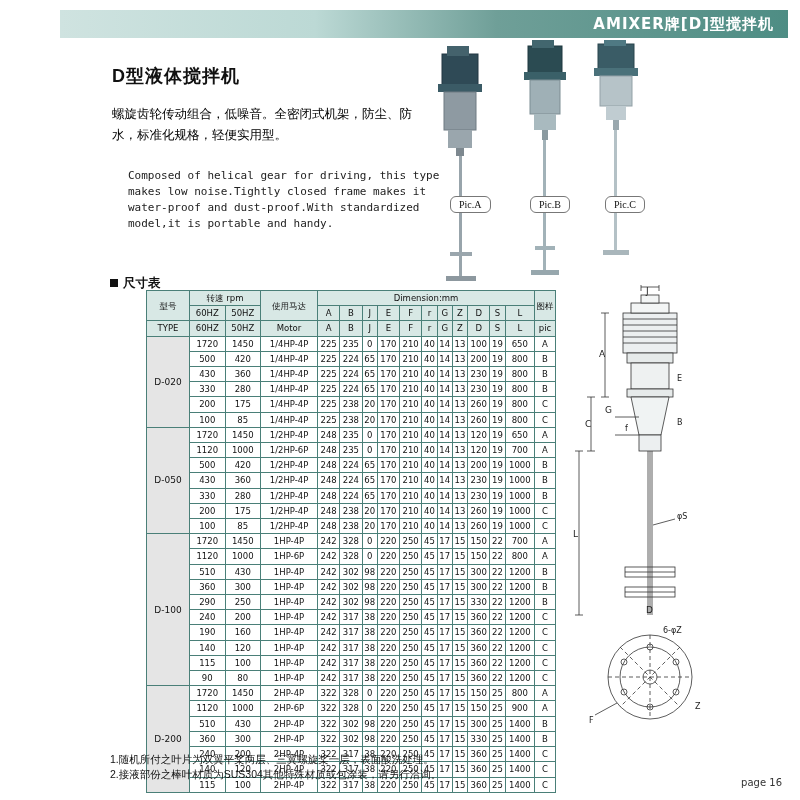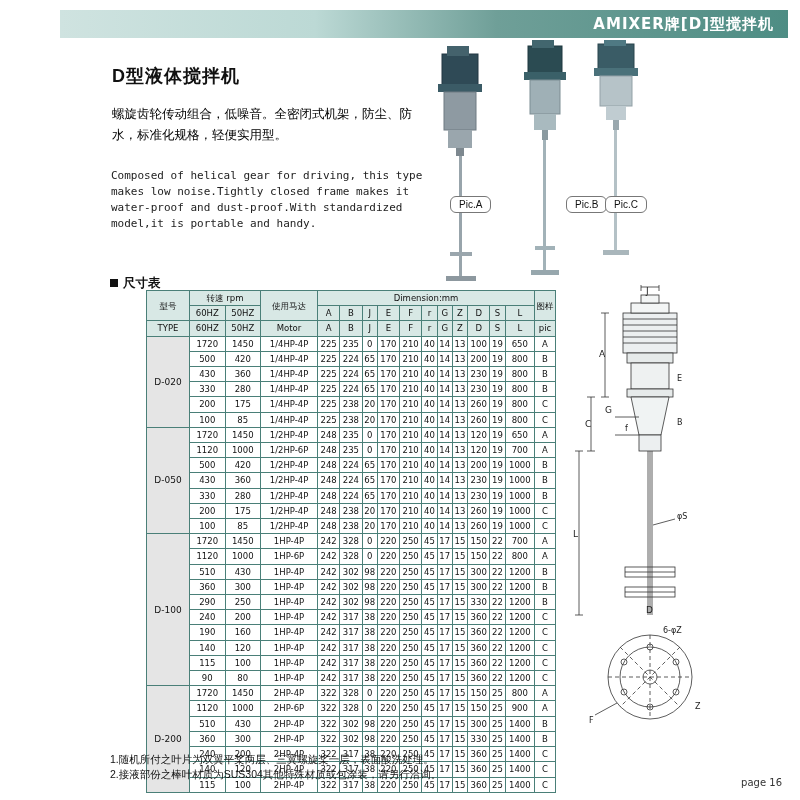--- a/index.html
+++ b/index.html
@@ -24,29 +24,29 @@
   }
   
   #main-title{
     position:absolute;left:112px;top:64px;font-size:18px;font-weight:bold;
     letter-spacing:1px;color:#111;
   }
   #cn-desc{
     position:absolute;left:112px;top:104px;width:300px;font-size:12.5px;line-height:21px;color:#000000;
   }
   #en-desc{
-    position:absolute;left:111px;top:168px;width:330px;font-size:11px;line-height:16px;color:#222;
+    position:absolute;left:128px;top:168px;width:330px;font-size:11px;line-height:16px;color:#222;
     font-family:"DejaVu Sans Mono","Liberation Mono",monospace;letter-spacing:0px;
   }
   
   #photos{position:absolute;left:420px;top:40px;width:370px;height:250px;}
   .pic-label{
     position:absolute;border:1px solid #777;background:#ffffff;
     font-size:10px;padding:2px 8px;color:#111;border-radius:6px;
-    font-family:Liberation Sans, sans-serif;
+    font-family:Liberation Serif, serif;
   }
   
   #dim-heading{
     position:absolute;left:110px;top:275px;font-size:12.5px;font-weight:bold;color:#111;
   }
   #dim-heading .sq{display:inline-block;width:8px;height:8px;background:#111;margin-right:5px;}
   
   #tbl-wrap{position:absolute;left:110px;top:290px;width:494px;padding-left:36px;}
   table{border-collapse:collapse;width:410px;font-size:8.5px;
         font-family:"DejaVu Sans","Liberation Sans",sans-serif;}
@@ -108,21 +108,21 @@
       <rect x="174" y="28" width="44" height="8" fill="#4a717a"></rect>
       <rect x="184" y="0" width="22" height="6" fill="#4f7983"></rect>
       <rect x="180" y="36" width="32" height="30" fill="#b6c3c8" stroke="#93a1a7"></rect>
       <rect x="186" y="66" width="20" height="14" fill="#c0ccd1"></rect>
       <rect x="193" y="80" width="6" height="10" fill="#9aa8ae"></rect>
       <rect x="194" y="90" width="3" height="120" fill="#b4c1c6"></rect>
       <rect x="183" y="210" width="26" height="5" fill="#a9b6bb"></rect>
     </g>
   </svg>
   <div class="pic-label" style="left:30px;top:156px;">Pic.A</div>
-  <div class="pic-label" style="left:110px;top:156px;margin-left:36px;">Pic.B</div>
+  <div class="pic-label" style="left:110px;top:156px;">Pic.B</div>
   <div class="pic-label" style="left:185px;top:156px;">Pic.C</div>
 </div>
 
 <div id="dim-heading">
   <span class="sq"></span><span>尺寸表</span>
 </div>
 
 <div id="tbl-wrap">
   <table id="dim-table">
     <thead>

